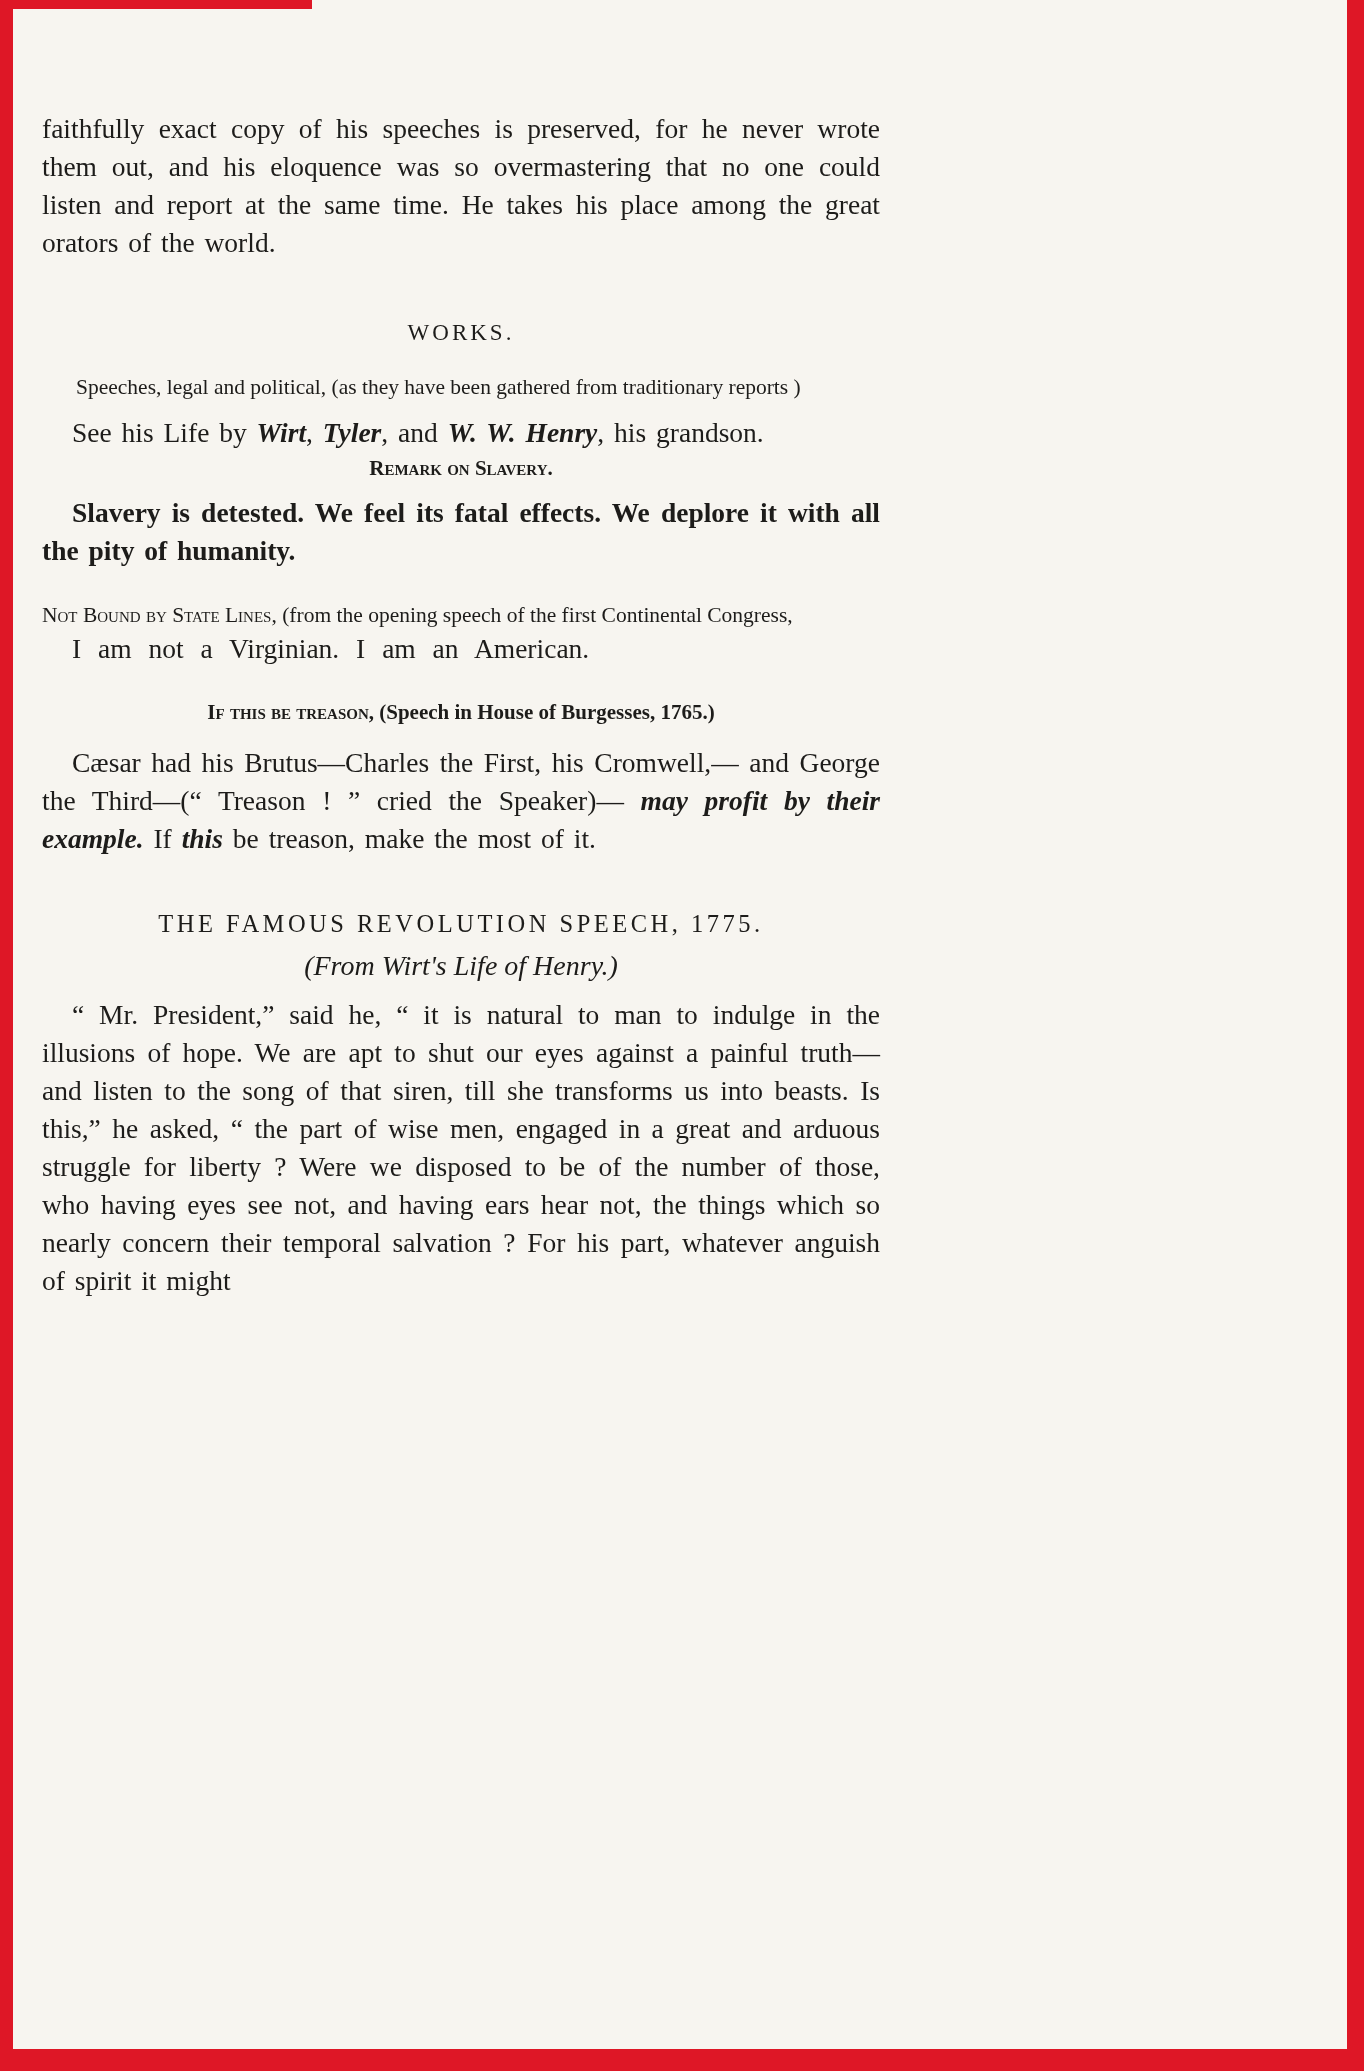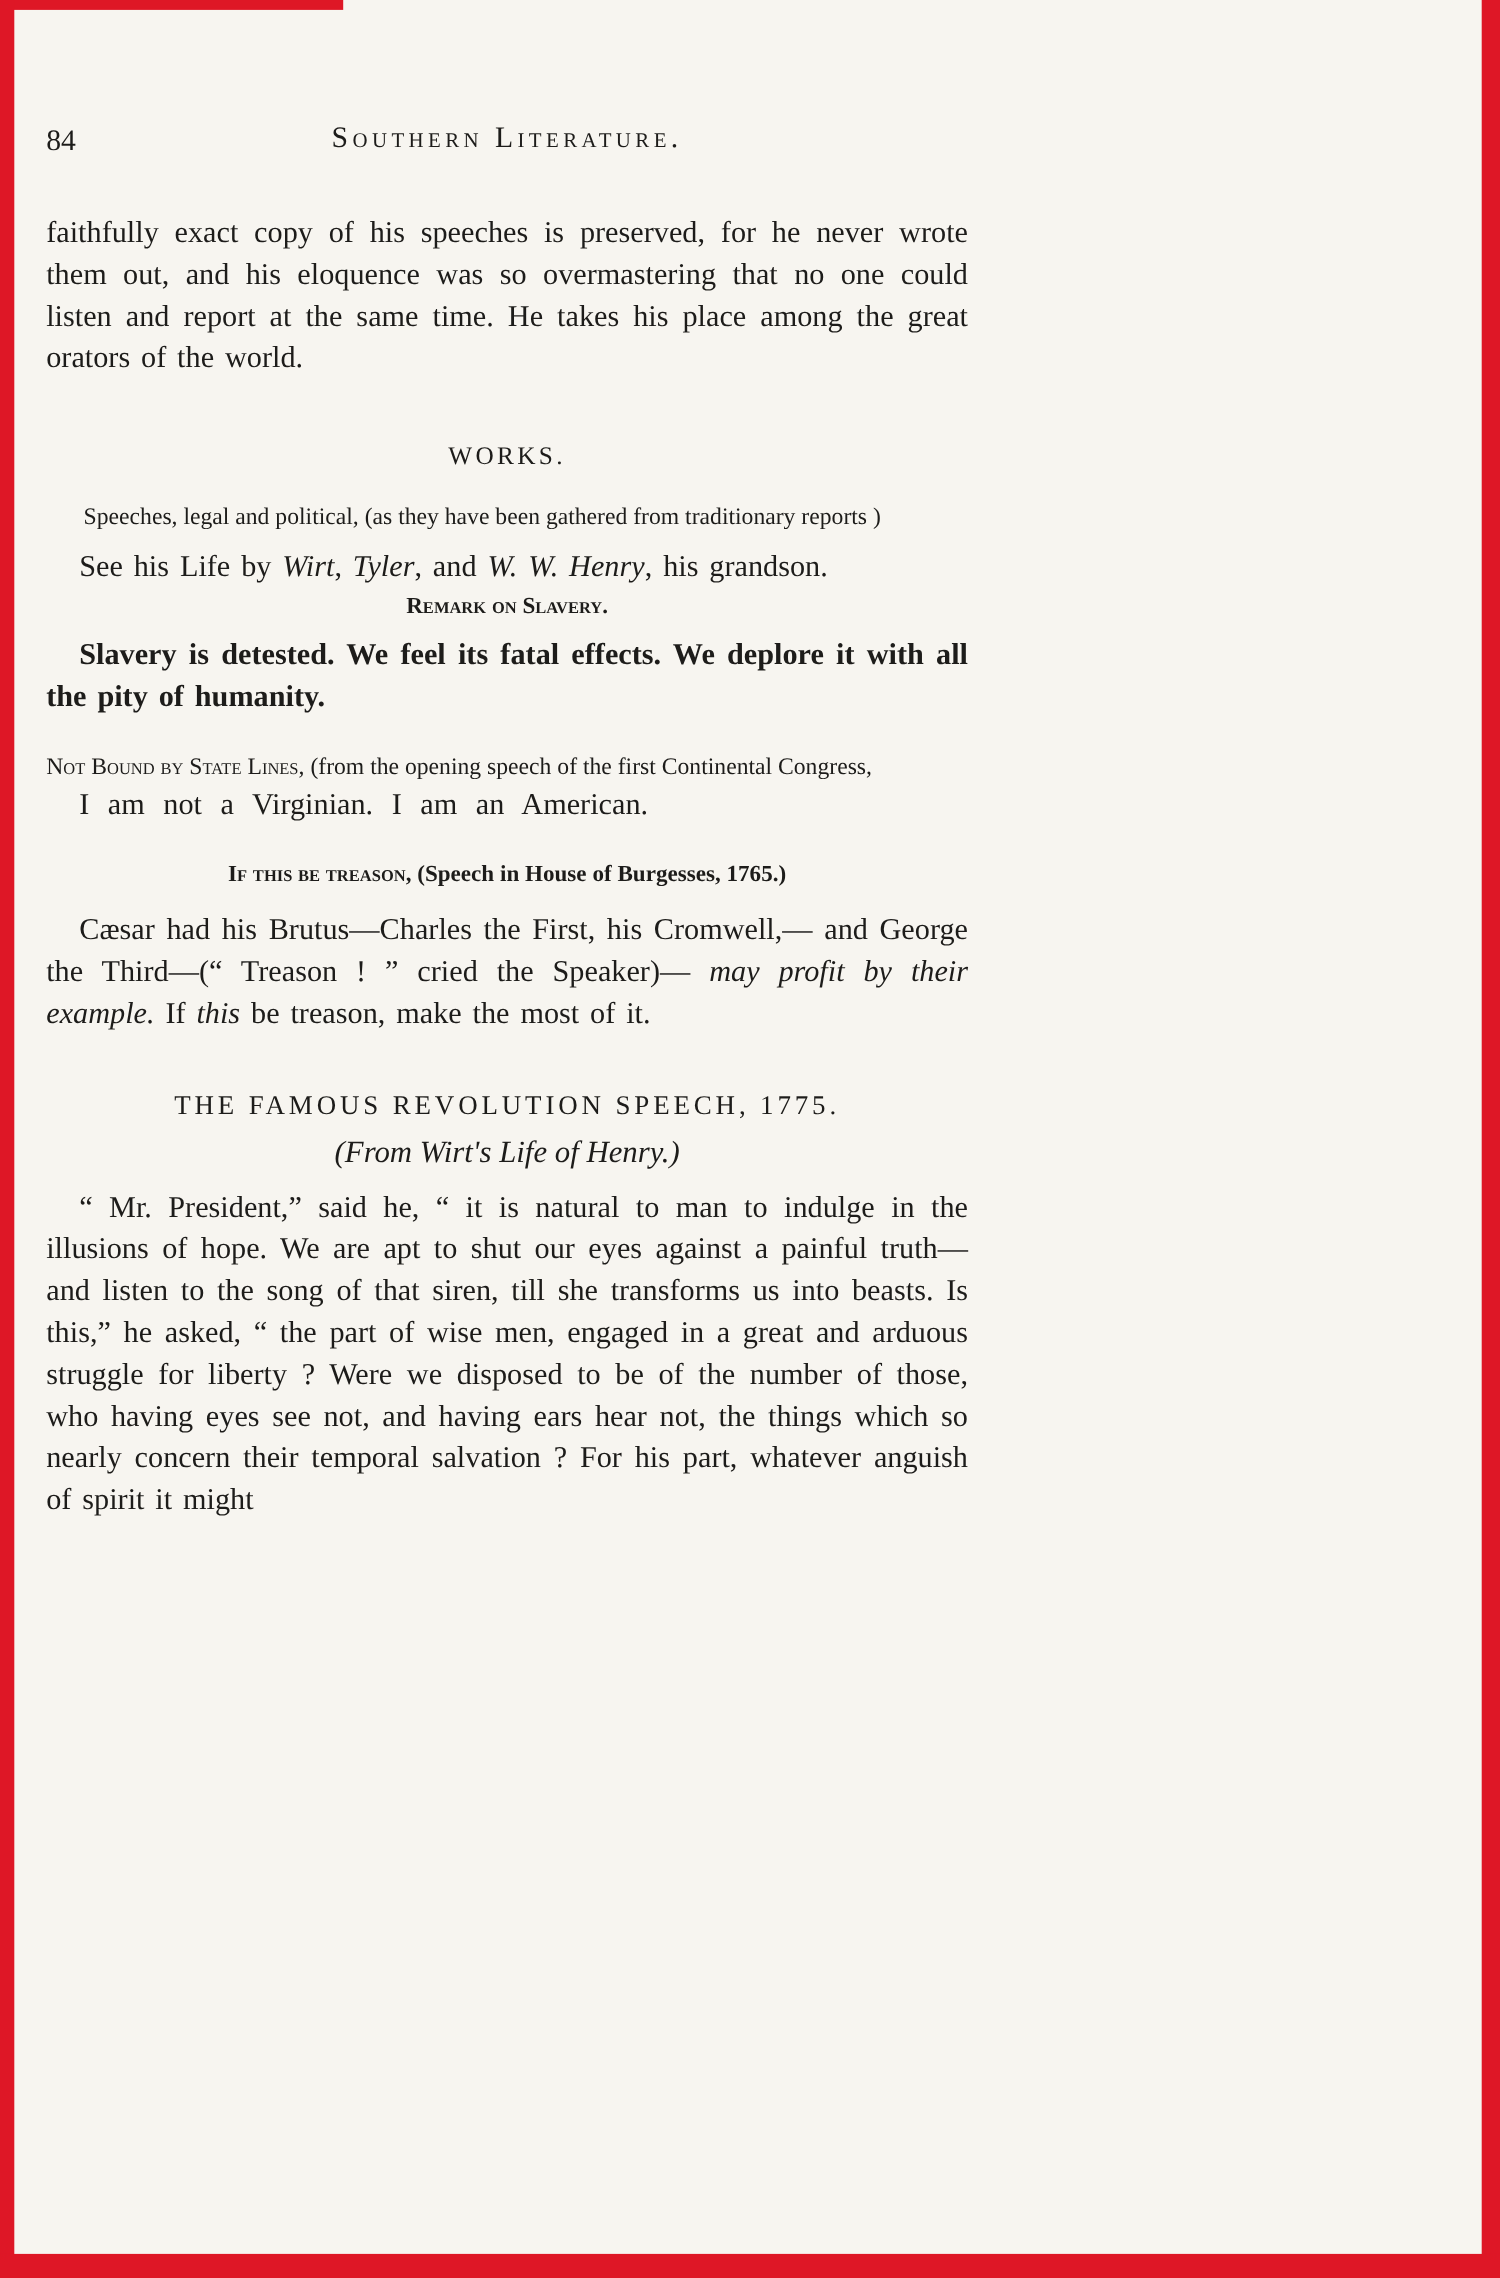--- a/index.html
+++ b/index.html
@@ -118,38 +118,34 @@
     letter-spacing: 3.5px;
     margin-bottom: 12px;
   }
   .speech-source {
     text-align: center;
     font-style: italic;
     font-size: 28px;
     margin: 0 0 14px 0;
   }
 
-  i, .it { font-style: italic; }
+  i, .it { font-style: italic; font-weight: bold; }
 </style>
 </head>
 <body>
 
 <div class="scan" style="background: rgb(247, 245, 240); color: rgb(29, 28, 26);">
 
   <div class="edge edge-top"></div>
   <div class="edge edge-left"></div>
   <div class="edge edge-right"></div>
   <div class="edge edge-bottom"></div>
 
   <div class="text-block">
 
-    <header class="page-header">
-      <span class="page-num">84</span>
-      <span class="running-title">Southern Literature.</span>
-    </header>
 
     <p class="body-par no-indent intro">faithfully exact copy of his speeches is preserved, for he never wrote them out, and his eloquence was so overmastering that no one could listen and report at the same time. He takes his place among the great orators of the world.</p>
 
     <h2 class="center-heading works">WORKS.</h2>
 
     <p class="note">Speeches, legal and political, (as they have been gathered from traditionary reports )</p>
 
     <p class="body-par indent life-par"><span>See his Life by </span><i>Wirt</i><span>, </span><i>Tyler</i><span>, and </span><i>W. W. Henry</i><span>, his grandson.</span></p>
 
     <h3 class="sub-heading remark-heading sc">Remark on Slavery.</h3>

